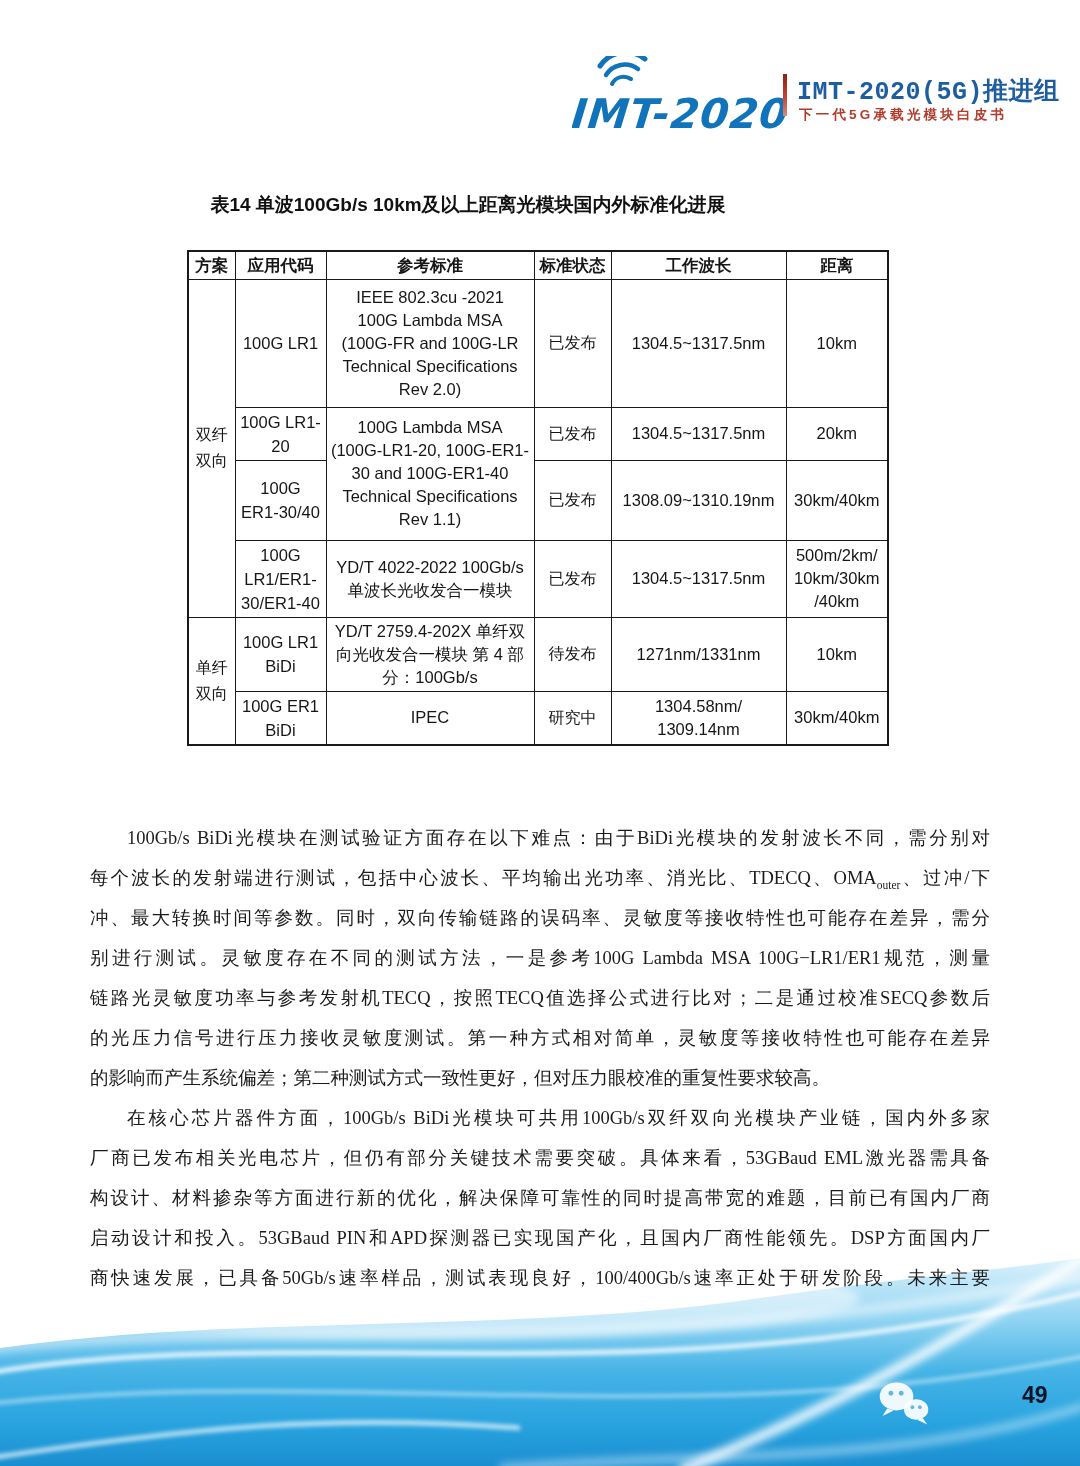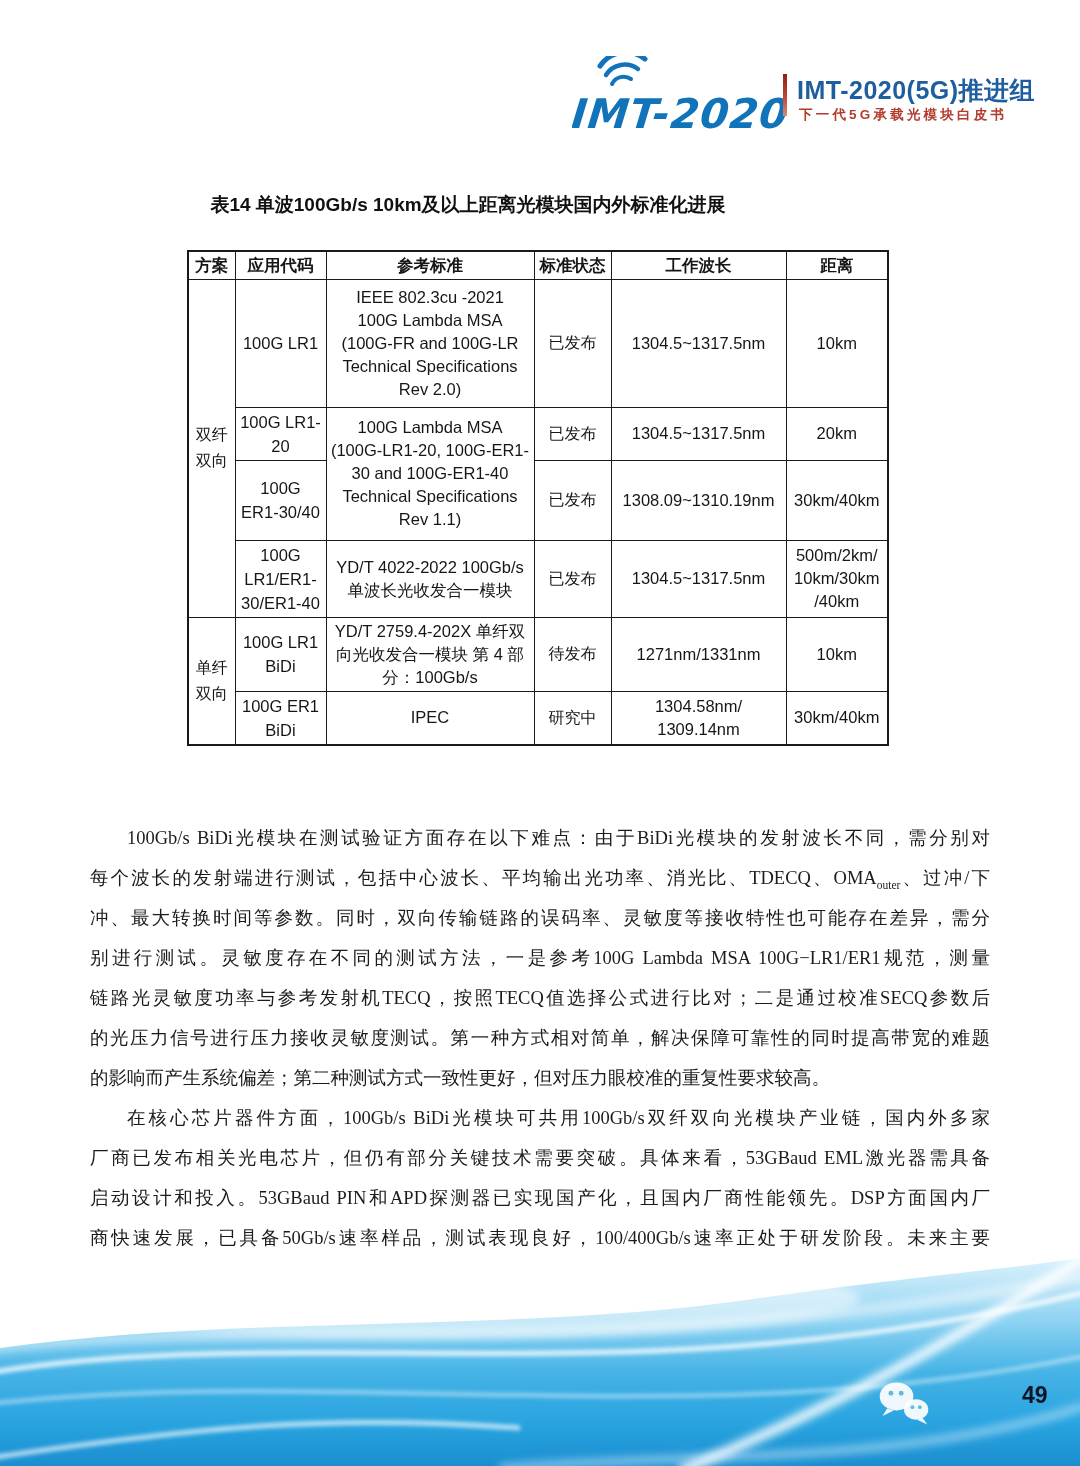--- a/index.html
+++ b/index.html
@@ -3,21 +3,21 @@
 <meta charset="utf-8">
 <style>
   html,body{margin:0;padding:0;background:#ffffff;}
   #page{position:relative;width:1080px;height:1466px;margin:0 auto;background:#ffffff;overflow:hidden;
         font-family:"Liberation Sans","DejaVu Sans",sans-serif;}
 
   
   .logo{position:absolute;left:572px;top:56px;width:215px;height:90px;}
   .hdr-divider{position:absolute;left:783px;top:74px;width:4px;height:42px;
                background:linear-gradient(180deg,#8e2015 0%,#c04534 55%,#d98a7c 100%);}
-  .org-name{position:absolute;left:797px;top:74px;font-size:25px;font-weight:bold;color:#1f5e9e;letter-spacing:.5px;}
+  .org-name{position:absolute;left:797px;top:74px;font-size:25px;font-weight:bold;color:#1f5e9e;letter-spacing:.5px;font-family:Liberation Mono, monospace;}
   .hdr-subtitle{position:absolute;left:799px;top:106px;font-size:13.5px;font-weight:bold;color:#b23b2e;letter-spacing:3.2px;}
 
   
   .tbl-title{position:absolute;left:0;top:192px;width:936px;text-align:center;
              font-size:19px;font-weight:bold;color:#111;}
   table.std{position:absolute;left:187px;top:250px;border-collapse:collapse;table-layout:fixed;
             font-size:16.5px;color:#161616;}
   table.std td,table.std th{border:1px solid #1a1a1a;text-align:center;vertical-align:middle;
             padding:2px 3px;white-space:pre-line;overflow-wrap:anywhere;}
   table.std{border:2px solid #1a1a1a;}
@@ -155,25 +155,26 @@
       </tr>
     </tbody>
   </table>
 
   <div class="bodytext">
     <p class="bline first">100Gb/s  BiDi光模块在测试验证方面存在以下难点：由于BiDi光模块的发射波长不同，需分别对</p>
     <p class="bline"><span>每个波长的发射端进行测试，包括中心波长、平均输出光功率、消光比、TDECQ、OMA</span><sub class="subsc">outer</sub><span>、过冲/下</span></p>
     <p class="bline">冲、最大转换时间等参数。同时，双向传输链路的误码率、灵敏度等接收特性也可能存在差异，需分</p>
     <p class="bline">别进行测试。灵敏度存在不同的测试方法，一是参考100G Lambda MSA 100G−LR1/ER1规范，测量</p>
     <p class="bline">链路光灵敏度功率与参考发射机TECQ，按照TECQ值选择公式进行比对；二是通过校准SECQ参数后</p>
-    <p class="bline">的光压力信号进行压力接收灵敏度测试。第一种方式相对简单，解决保障可靠性的同时提高带宽的难题</p>
+    <p class="bline">的光压力信号进行压力接收灵敏度测试。第一种方式相对简单，灵敏度等接收特性也可能存在差异</p>
     <p class="bline para-end">的影响而产生系统偏差；第二种测试方式一致性更好，但对压力眼校准的重复性要求较高。</p>
 
     <p class="bline first">在核心芯片器件方面，100Gb/s  BiDi光模块可共用100Gb/s双纤双向光模块产业链，国内外多家</p>
     <p class="bline">厂商已发布相关光电芯片，但仍有部分关键技术需要突破。具体来看，53GBaud  EML激光器需具备</p>
+    <p class="bline">构设计、材料掺杂等方面进行新的优化，解决保障可靠性的同时提高带宽的难题，目前已有国内厂商</p>
     <p class="bline">启动设计和投入。53GBaud  PIN和APD探测器已实现国产化，且国内厂商性能领先。DSP方面国内厂</p>
     <p class="bline">商快速发展，已具备50Gb/s速率样品，测试表现良好，100/400Gb/s速率正处于研发阶段。未来主要</p>
   </div>
 
   <svg class="wave" viewBox="0 0 1080 210" preserveAspectRatio="none">
     <defs>
       <linearGradient id="skyg" x1="0" y1="0" x2="0" y2="1">
         <stop offset="0" stop-color="#dcf2fc"></stop>
         <stop offset="0.3" stop-color="#8fd3f2"></stop>
         <stop offset="0.55" stop-color="#45b3e6"></stop>

